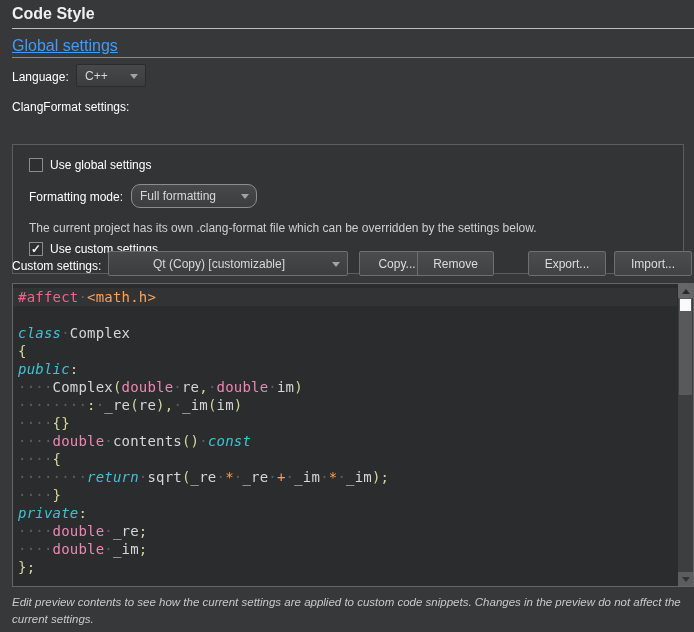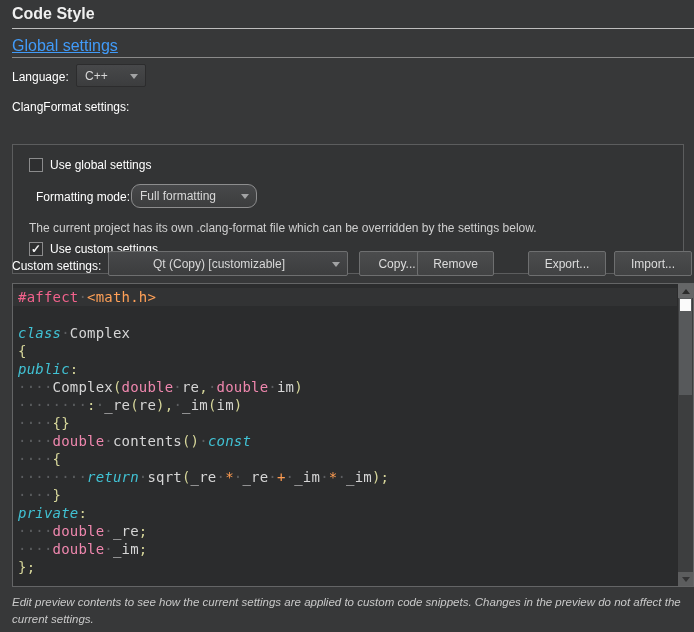--- a/index.html
+++ b/index.html
@@ -99,21 +99,21 @@
 
   <span class="abs label" style="left:12px;top:100px;">ClangFormat settings:</span>
 
   <div class="abs groupbox" style="left:12px;top:116px;width:672px;height:130px;margin-top:28px;">
 
     <div class="abs cbrow" style="left:16px;top:13px;">
       <span class="cbbox" id="cb-global"></span>
       <span class="label">Use global settings</span>
     </div>
 
-    <span class="abs label" style="left:23px;top:45px;">Formatting mode:</span>
+    <span class="abs label" style="left:16px;top:45px;">Formatting mode:</span>
     <div class="abs combo bright" style="left:118px;top:39px;width:126px;height:24px;border-radius:9px;">
       <span>Full formatting</span>
       <span class="arrow"></span>
     </div>
 
     <span class="abs info-text" style="left:16px;top:76px;">The current project has its own .clang-format file which can be overridden by the settings below.</span>
 
     <div class="abs cbrow" style="left:16px;top:97px;">
       <span class="cbbox" id="cb-custom">✓</span>
       <span class="label">Use custom settings</span>

